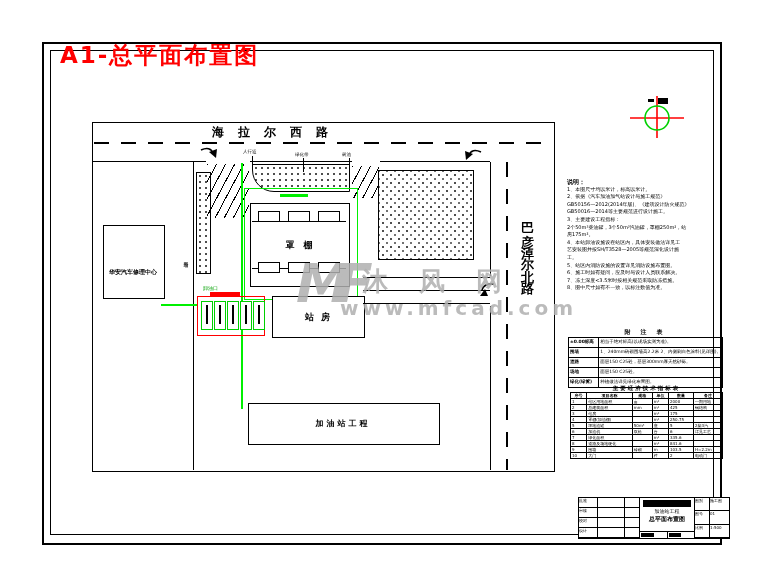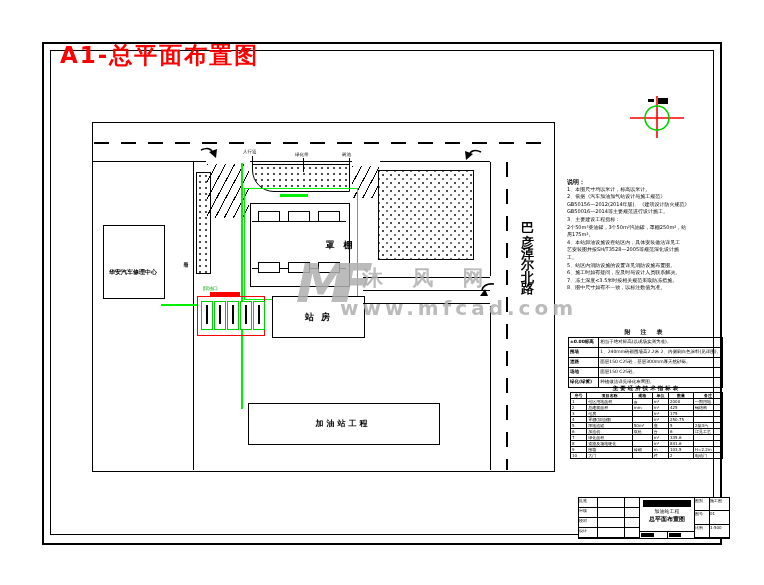--- a/index.html
+++ b/index.html
@@ -46,20 +46,21 @@
   <div class="abs border1" style="left:50px;top:50px;width:662px;height:483px;"></div>
 
   <div class="abs ttl" style="left:60px;top:40px;">A1-总平面布置图</div>
 
   <div class="abs border1" style="left:92px;top:122px;width:461px;height:348px;"></div>
 
   <div class="abs dash-h" style="left:94px;top:142px;width:457px;"></div>
   <div class="abs hline" style="left:92px;top:161px;width:398px;"></div>
   <div class="abs" style="left:206px;top:159px;width:44px;height:4px;background:#fff;"></div>
   <div class="abs" style="left:352px;top:159px;width:28px;height:4px;background:#fff;"></div>
+  <div class="abs" style="left:212px;top:124px;font-size:12px;font-weight:bold;letter-spacing:14px;">海拉尔西路</div>
 
   <div class="abs vline" style="left:490px;top:162px;height:308px;width:1.3px;"></div>
   <div class="abs" style="left:487px;top:276px;width:6px;height:30px;background:#fff;"></div>
   <div class="abs dash-v" style="left:506px;top:162px;height:308px;"></div>
   <div class="abs vtext" style="left:518px;top:212px;height:170px;font-size:13px;font-weight:bold;letter-spacing:12px;">巴彦淖尔北路</div>
 
   <div class="abs vline" style="left:193px;top:162px;height:308px;"></div>
   <div class="abs vtext" style="left:183px;top:258px;font-size:5px;">围墙</div>
 
   <div class="abs bldg" style="left:103px;top:225px;width:60px;height:72px;"></div>
@@ -92,21 +93,21 @@
       <path d="M9 9 l-5 7 l8 0 z" fill="#000"></path>
   </svg>
 
   <div class="abs greenbox" style="left:244px;top:188px;width:112px;height:110px;"></div>
   <div class="abs green" style="left:241px;top:163px;width:1.6px;height:246px;"></div>
   <div class="abs green" style="left:280px;top:194px;width:28px;height:3px;"></div>
 
   <div class="abs bldg" style="left:250px;top:203px;width:98px;height:82px;"></div>
   <div class="abs hline" style="left:252px;top:221px;width:94px;"></div>
   <div class="abs hline" style="left:252px;top:268px;width:94px;"></div>
-  <div class="abs bldg-label" style="left:250px;top:239px;width:98px;font-size:9px;letter-spacing:9px;text-indent:9px;padding-left:40px;">罩棚</div>
+  <div class="abs bldg-label" style="left:250px;top:239px;width:98px;font-size:9px;letter-spacing:9px;text-indent:9px;">罩棚</div>
   <div class="abs disp" style="left:258px;top:211px;"></div>
   <div class="abs disp" style="left:288px;top:211px;"></div>
   <div class="abs disp" style="left:318px;top:211px;"></div>
   <div class="abs disp" style="left:258px;top:262px;"></div>
   <div class="abs disp" style="left:288px;top:262px;"></div>
   <div class="abs disp" style="left:318px;top:262px;"></div>
 
   <div class="abs bldg" style="left:272px;top:296px;width:91px;height:40px;"></div>
   <div class="abs bldg-label" style="left:272px;top:311px;width:91px;font-size:9px;letter-spacing:7px;text-indent:7px;">站房</div>
 
@@ -334,16 +335,16 @@
           </div>
           <div style="flex: 1 1 0%; display: flex; border-bottom: 1px solid rgb(0, 0, 0);">
             <span style="width: 14px; border-right: 1px solid rgb(0, 0, 0); font-size: 4px; overflow: hidden;">比例</span>
             <span style="flex: 1 1 0%; font-size: 4px; overflow: hidden;">1:500</span>
           </div>
         </div>
     </div>
   </div>
 
   <div class="abs wm" style="left:296px;top:252px;font-size:54px;font-style:italic;letter-spacing:-14px;opacity:.85;">MF</div>
-  <div class="abs wm" style="left:362px;top:264px;font-size:21px;letter-spacing:11px;opacity:.85;">沐 风 网</div>
+  <div class="abs wm" style="left:362px;top:264px;font-size:26px;letter-spacing:11px;opacity:.85;">沐 风 网</div>
   <div class="abs wm" style="left:340px;top:296px;font-size:20px;letter-spacing:4px;opacity:.85;">www.mfcad.com</div>
 
 </div>
 
 </body></html>

